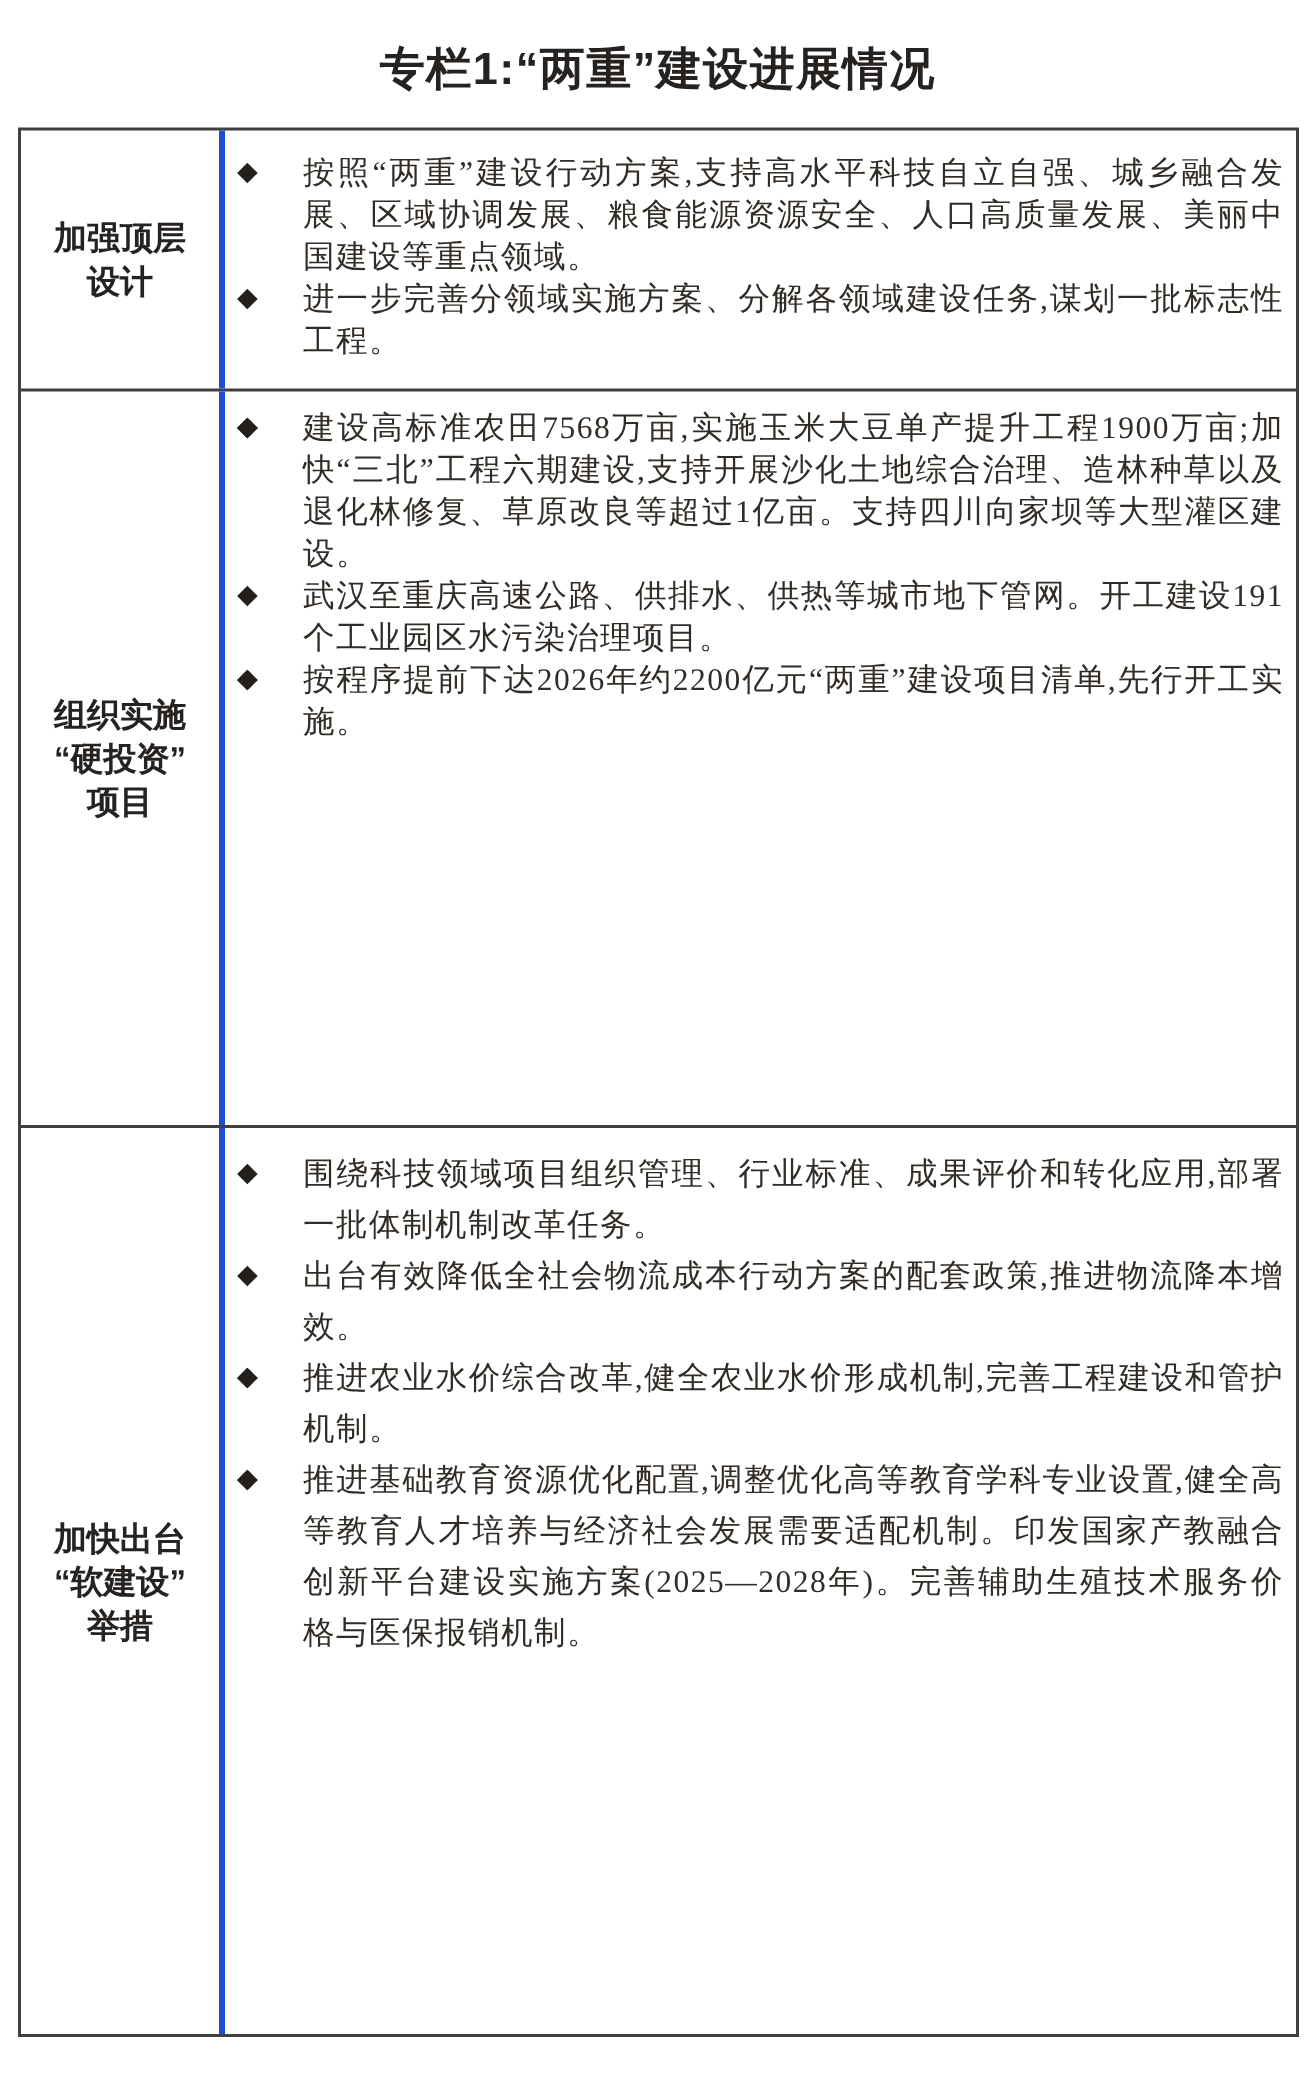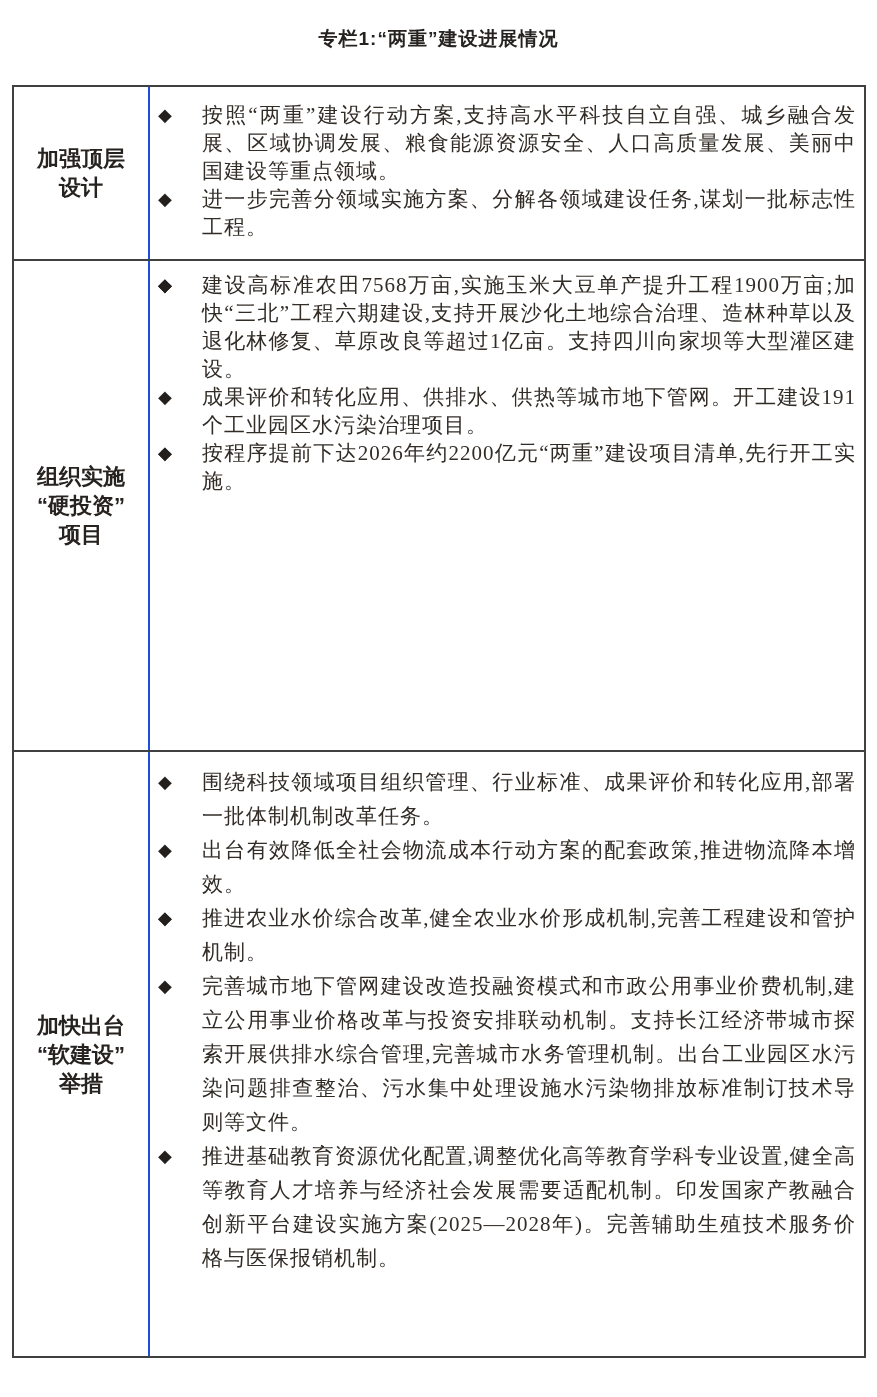--- a/index.html
+++ b/index.html
@@ -14,41 +14,41 @@
     overflow: hidden;
   }
   .title {
     position: absolute;
     top: 26px;
     left: 0;
     width: 877px;
     text-align: center;
     font-family: "Liberation Sans", sans-serif;
     font-weight: bold;
-    font-size: 19px;
+    font-size: 30px;
     letter-spacing: 1px;
     color: #262220;
   }
   .box-table {
     position: absolute;
     left: 12px;
     top: 85px;
     width: 854px;
     border: 2px solid #404040;
     background: #ffffff;
   }
   .row { display: flex; }
   .row + .row { border-top: 2px solid #404040; }
   .row.r1 { height: 172px; }
   .row.r2 { height: 491px; }
   .row.r3 { height: 606px; }
   .cell-header {
     width: 136px;
     flex: none;
-    border-right: 2px solid #1d4ed8;
+    border-right: 4px solid #1d4ed8;
     display: flex;
     align-items: center;
     justify-content: center;
   }
   .cell-header .header-text {
     white-space: pre-line;
     text-align: center;
     font-family: "Liberation Sans", sans-serif;
     font-weight: bold;
     font-size: 22px;
@@ -122,21 +122,21 @@
         </div>
         <div class="item">
           <span class="bullet">◆</span>
         </div>
         <div class="item">
           <span class="bullet">◆</span>
           <span>建设高标准农田7568万亩,实施玉米大豆单产提升工程1900万亩;加快“三北”工程六期建设,支持开展沙化土地综合治理、造林种草以及退化林修复、草原改良等超过1亿亩。支持四川向家坝等大型灌区建设。</span>
         </div>
         <div class="item">
           <span class="bullet">◆</span>
-          <span>成果评价和转化应用、供排水、供热等城市地下管网。开工建设191个工业园区水污染治理项目。</span>
+          <span>武汉至重庆高速公路、供排水、供热等城市地下管网。开工建设191个工业园区水污染治理项目。</span>
         </div>
         <div class="item">
           <span class="bullet">◆</span>
         </div>
         <div class="item">
           <span class="bullet">◆</span>
           <span>按程序提前下达2026年约2200亿元“两重”建设项目清单,先行开工实施。</span>
         </div>
       </div>
     </div>
@@ -158,21 +158,20 @@
         </div>
         <div class="item">
           <span class="bullet">◆</span>
         </div>
         <div class="item">
           <span class="bullet">◆</span>
           <span>推进农业水价综合改革,健全农业水价形成机制,完善工程建设和管护机制。</span>
         </div>
         <div class="item">
           <span class="bullet">◆</span>
-          <span>完善城市地下管网建设改造投融资模式和市政公用事业价费机制,建立公用事业价格改革与投资安排联动机制。支持长江经济带城市探索开展供排水综合管理,完善城市水务管理机制。出台工业园区水污染问题排查整治、污水集中处理设施水污染物排放标准制订技术导则等文件。</span>
         </div>
         <div class="item">
           <span class="bullet">◆</span>
           <span>推进基础教育资源优化配置,调整优化高等教育学科专业设置,健全高等教育人才培养与经济社会发展需要适配机制。印发国家产教融合创新平台建设实施方案(2025—2028年)。完善辅助生殖技术服务价格与医保报销机制。</span>
         </div>
       </div>
     </div>
 
   </div>
 </div>

